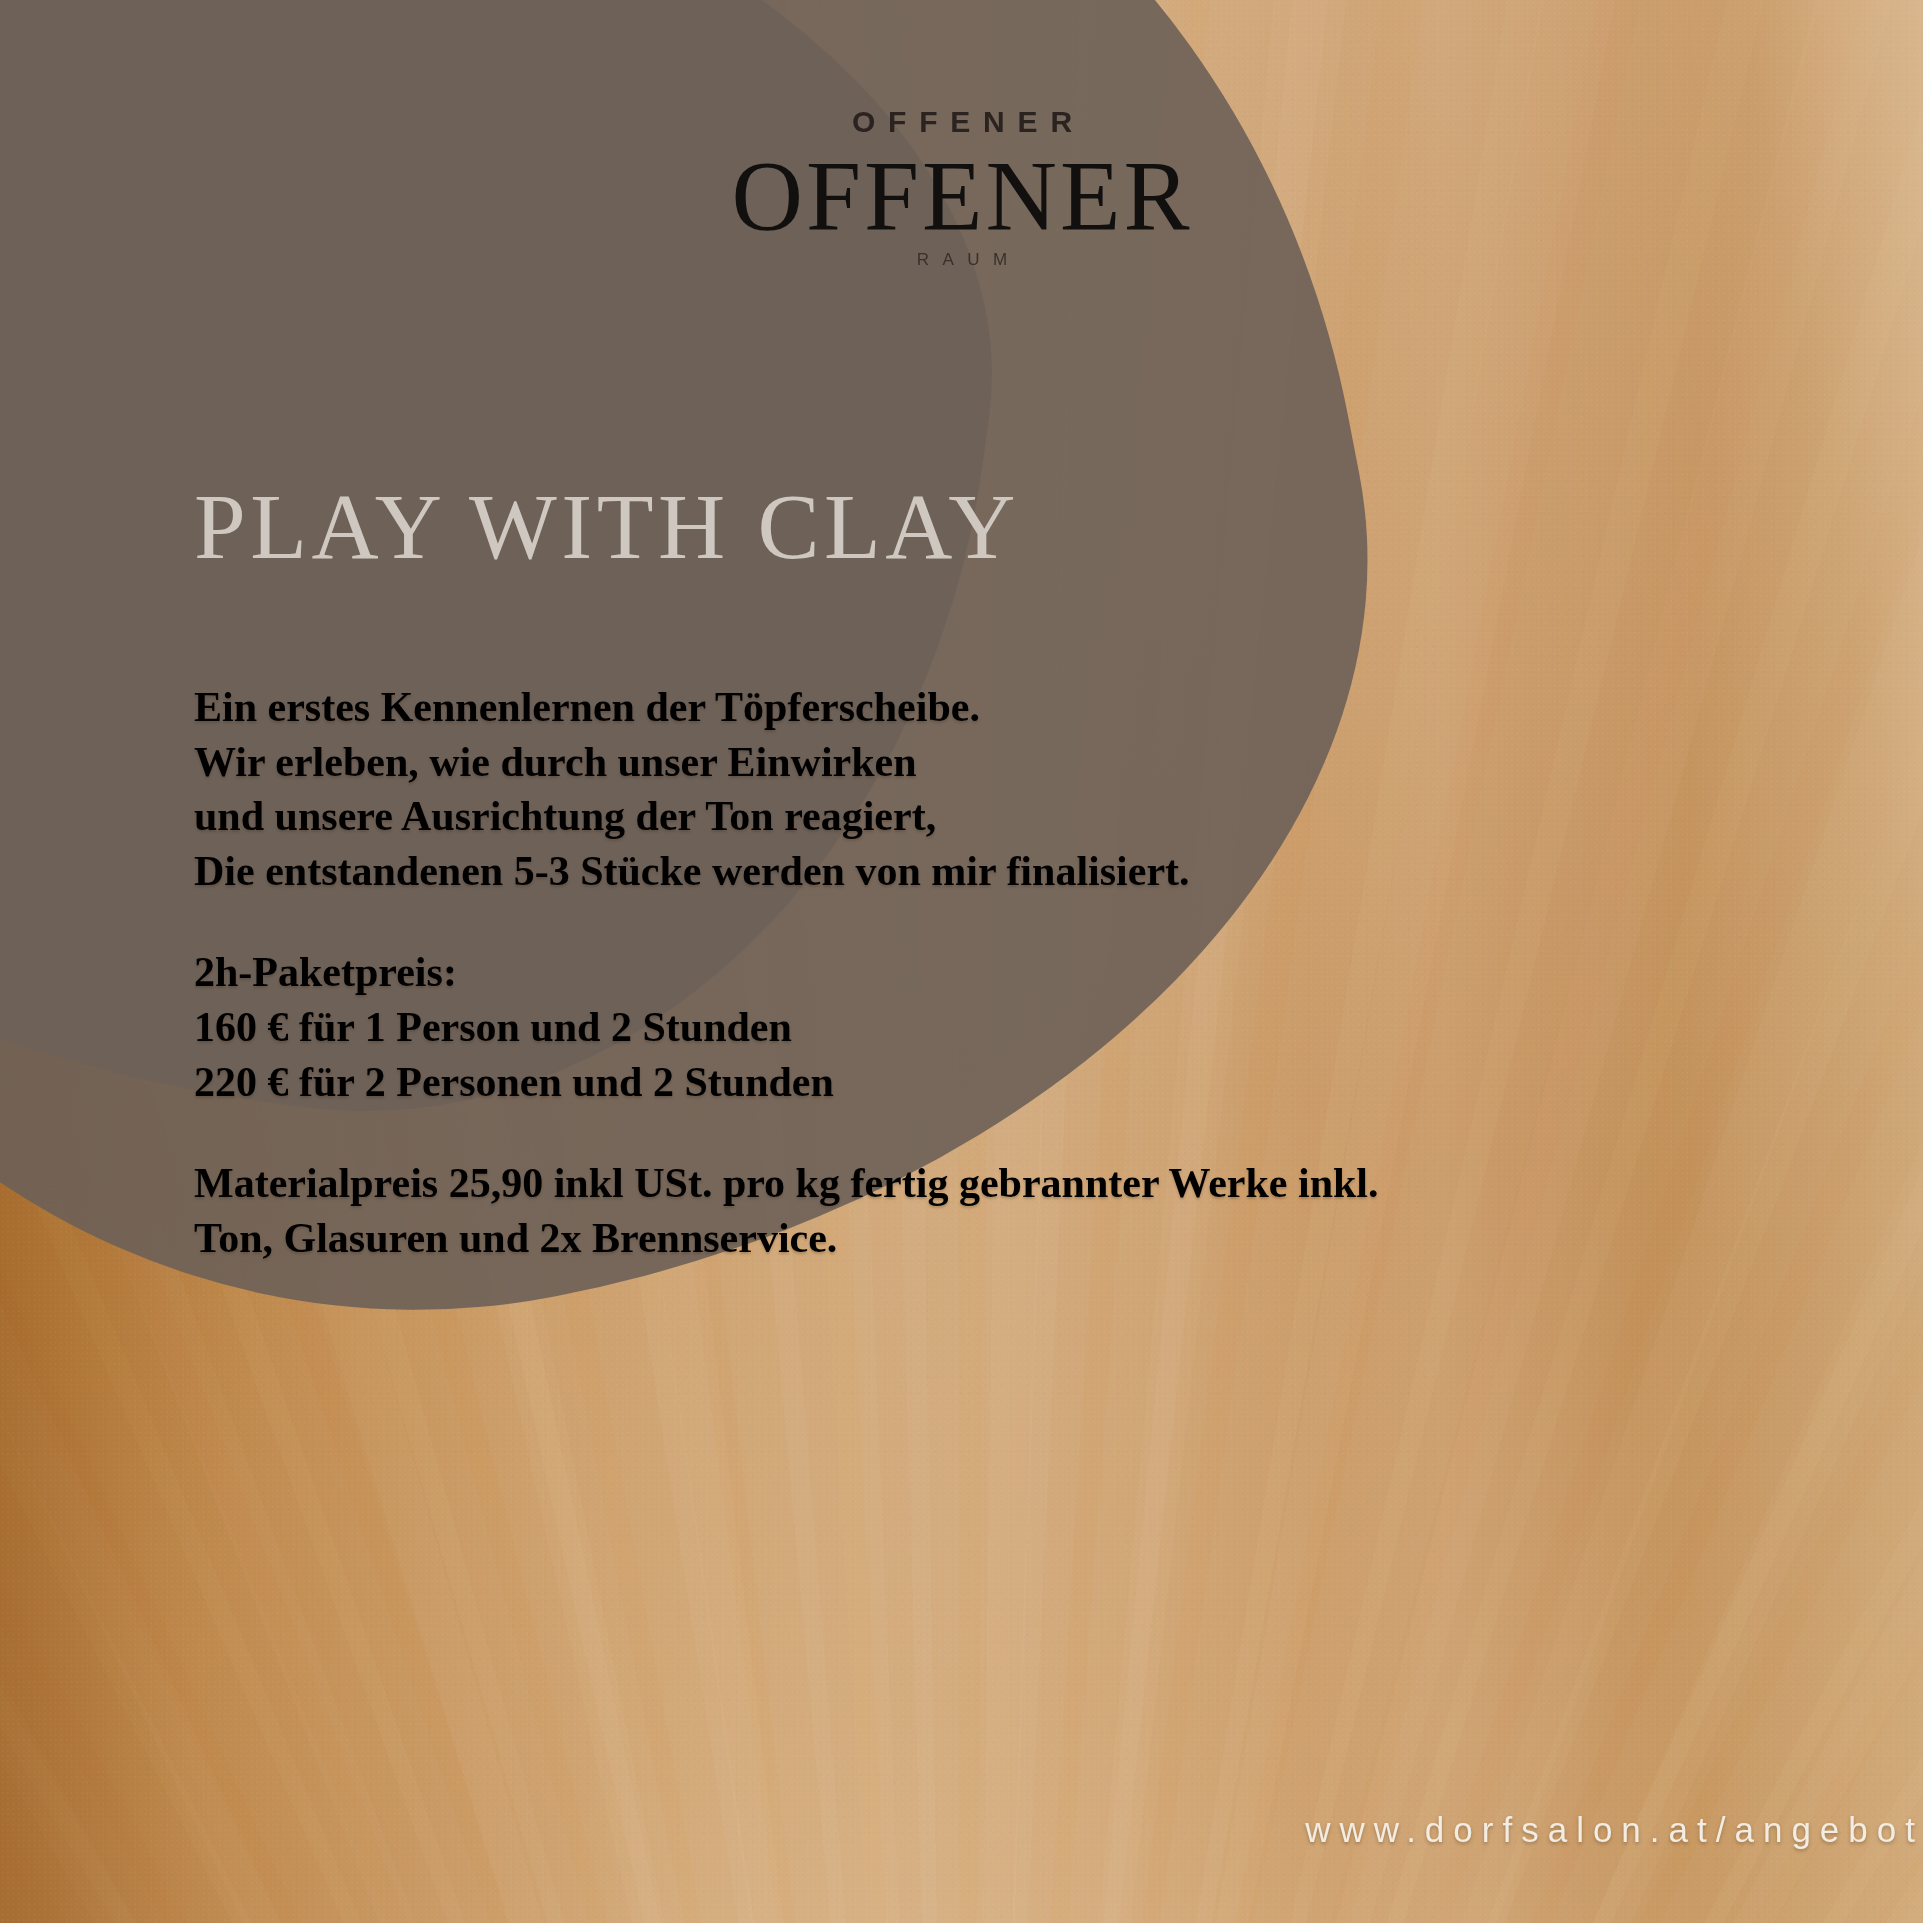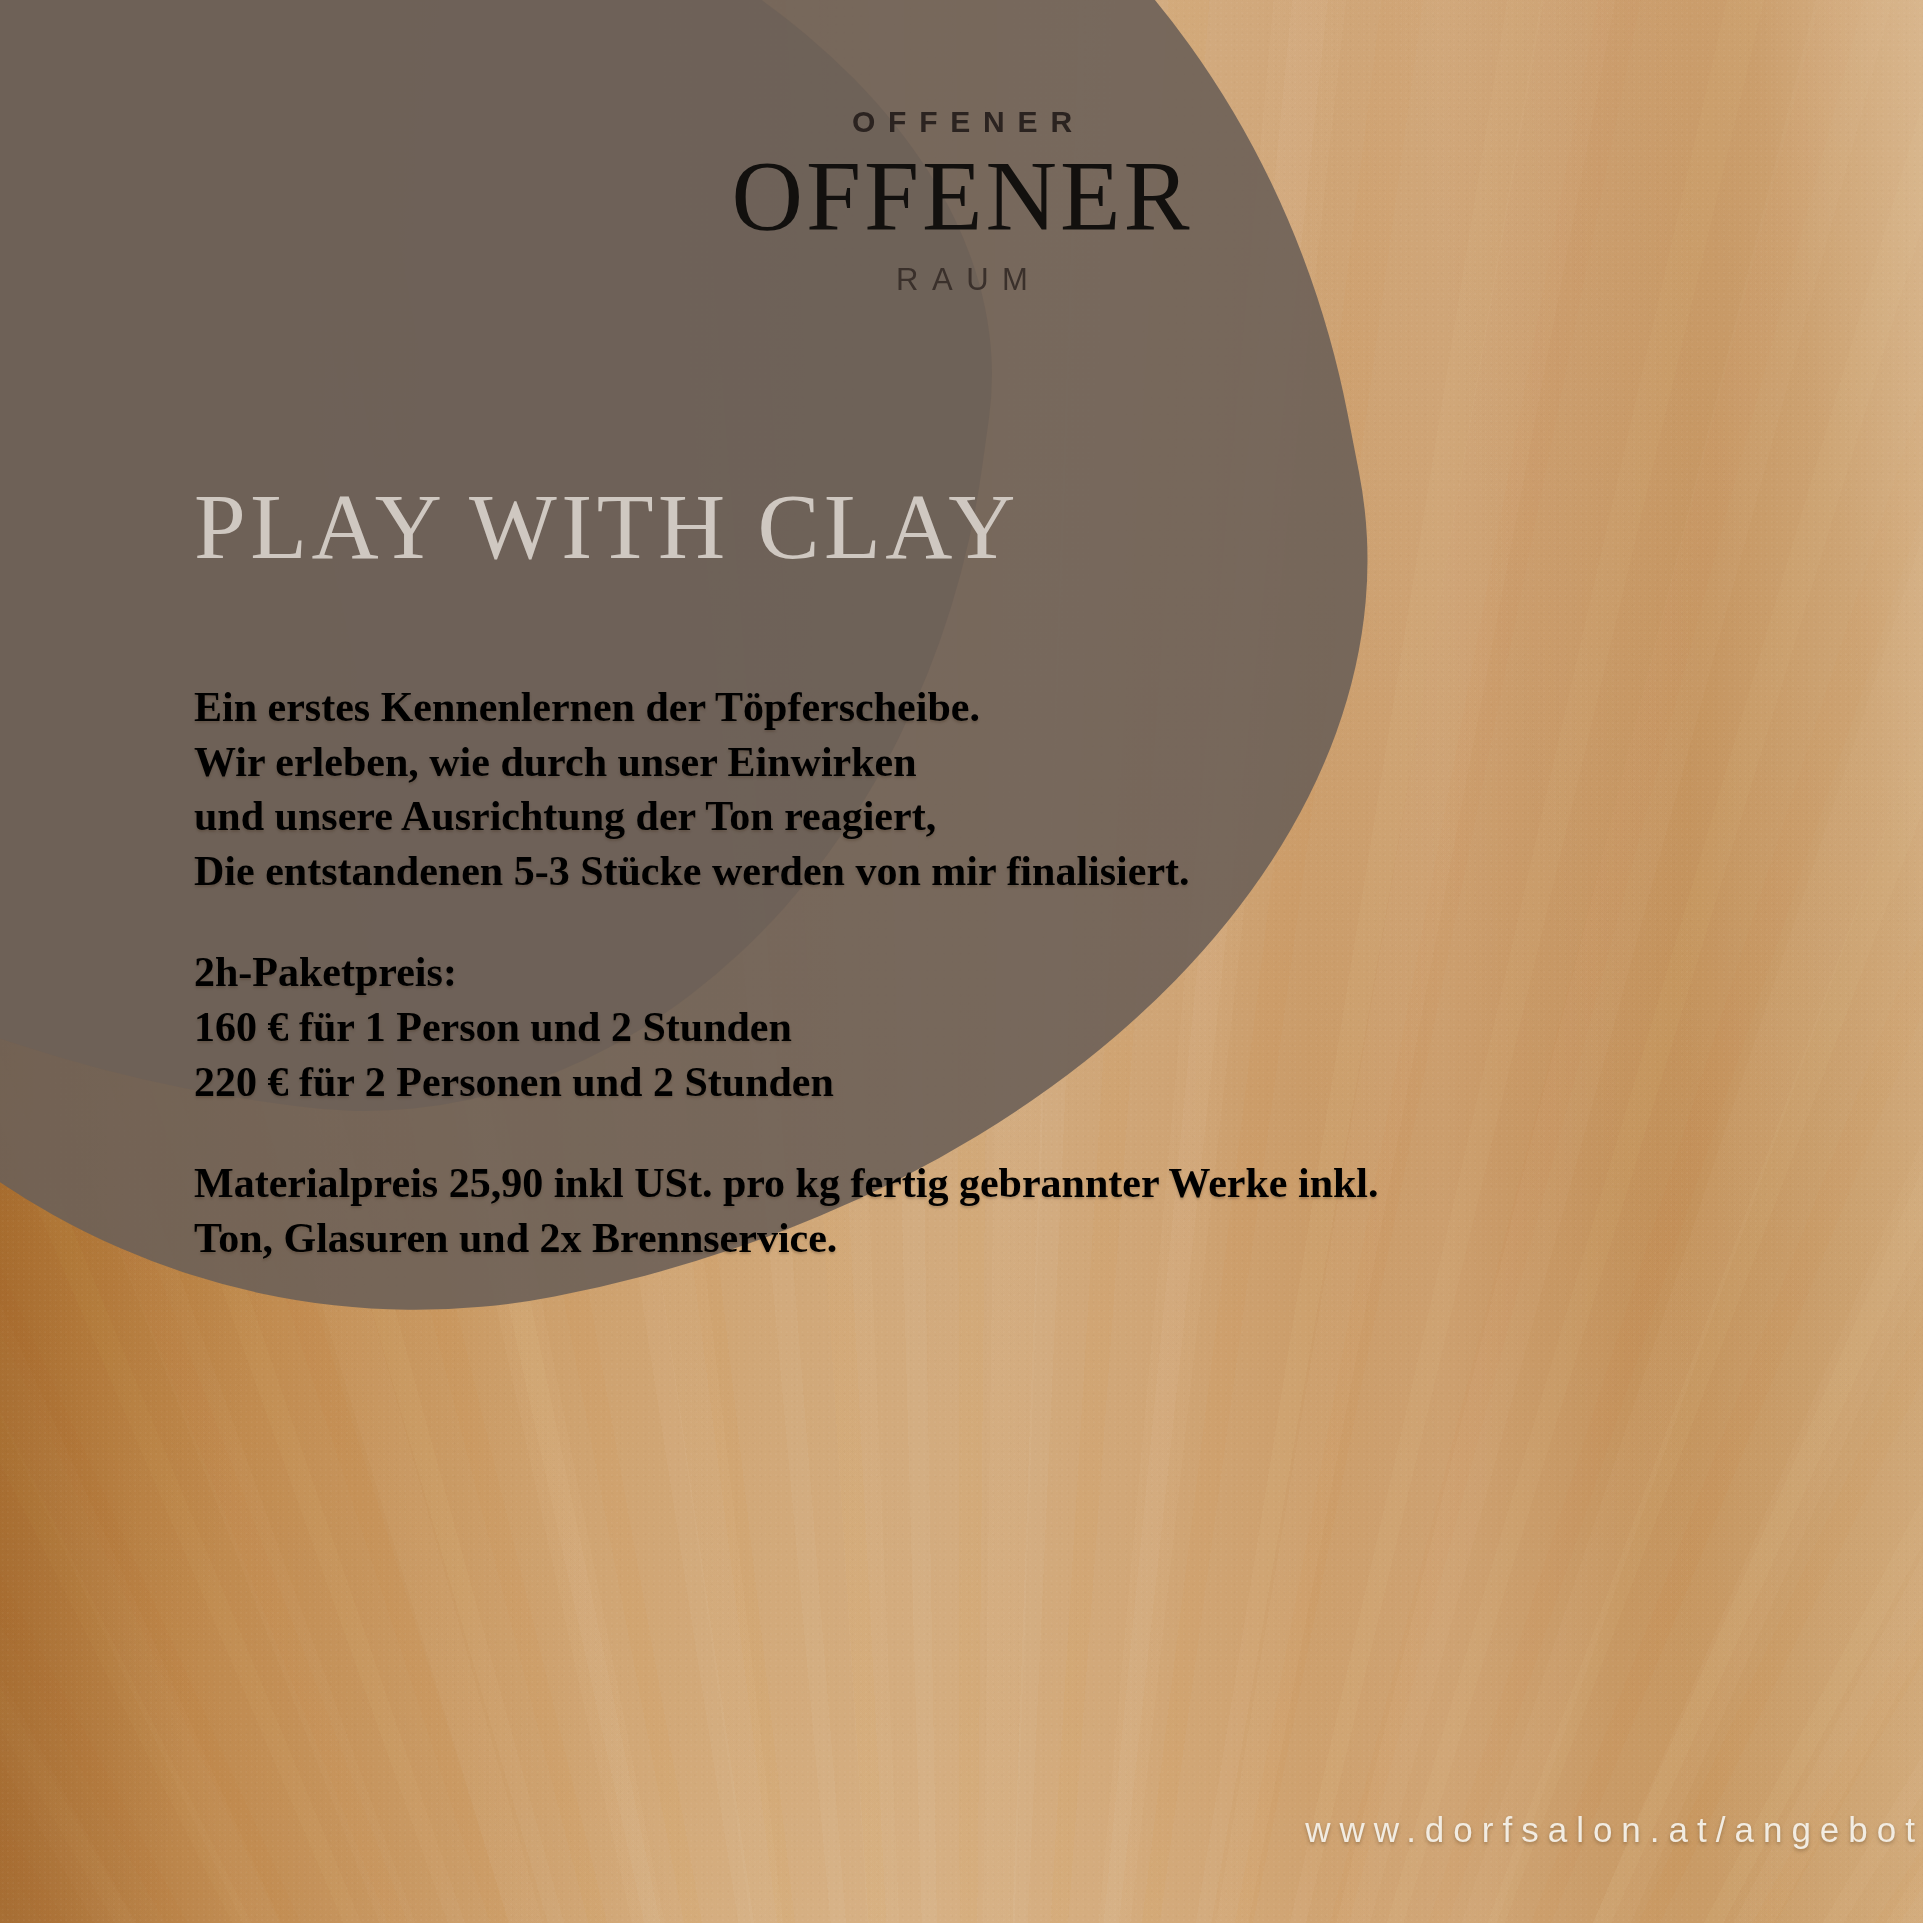--- a/index.html
+++ b/index.html
@@ -177,24 +177,24 @@
     font-family: "Liberation Serif", serif;
     font-size: 99px;
     letter-spacing: 3px;
     line-height: 1.06;
     color: #12100e;
     margin-top: 4.5px;
     font-weight: 400;
   }
   .logo-bottom {
     font-family: "Liberation Sans", sans-serif;
-    font-size: 31px;
+    font-size: 17px;
     letter-spacing: 13.5px;
     color: #3a302b;
-    margin-top: 14px;
+    margin-top: 2px;
     margin-left: 13.5px;
   }
 
   .title {
     position: absolute;
     top: 473px;
     left: 194px;
     font-family: "Liberation Serif", serif;
     font-size: 93px;
     letter-spacing: 4.5px;

